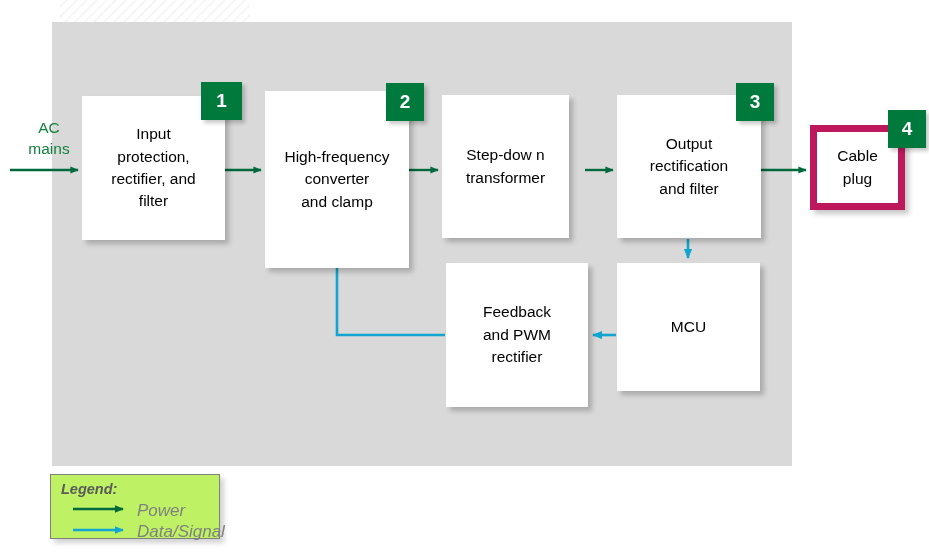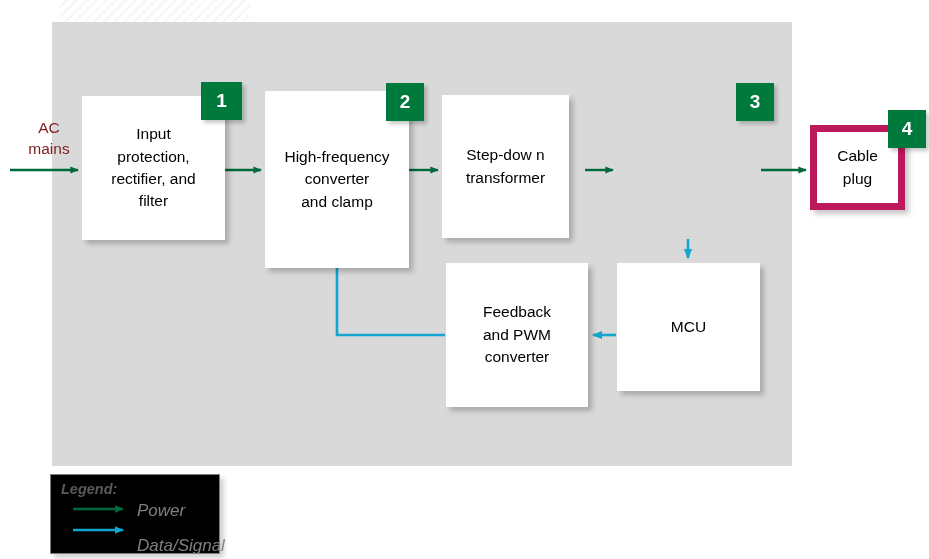--- a/index.html
+++ b/index.html
@@ -71,64 +71,64 @@
     font-size: 19px;
     font-weight: bold;
     display: flex;
     align-items: center;
     justify-content: center;
     box-shadow: 3px 3px 4px rgba(0,0,0,0.22);
   }
 
   .ext-label {
     position: absolute;
-    color: #7f1d1d;
+    color: #15803d;
     font-size: 15.5px;
     line-height: 1.35;
     text-align: center;
     white-space: pre-line;
   }
 
   svg.wires {
     position: absolute;
     left: 0;
     top: 0;
     width: 929px;
     height: 559px;
     pointer-events: none;
   }
 
   .legend {
     position: absolute;
     left: 50px;
     top: 474px;
     width: 170px;
-    height: 80px;
-    background: #000000;
+    height: 65px;
+    background: #bef264;
     border: 1.6px solid #7f7f7f;
     box-shadow: 4px 4px 5px rgba(0,0,0,0.18);
     box-sizing: border-box;
   }
   .legend-title {
     position: absolute;
     left: 10px;
     top: 6px;
     font-size: 14.5px;
     font-style: italic;
     font-weight: bold;
     color: #5a5a5a;
   }
   .legend-row-text {
     position: absolute;
     font-size: 17px;
     font-style: italic;
     color: #808080;
   }
   .legend-row-text.r1 { left: 86px; top: 26px; }
-  .legend-row-text.r2 { left: 86px; top: 61px; }
+  .legend-row-text.r2 { left: 86px; top: 47px; }
 </style>
 </head>
 <body>
 
 <div id="canvas">
 
   <div class="watermark"></div>
 
   <div class="panel"></div>
 
@@ -171,30 +171,35 @@
     <span class="label">High-frequency
 converter
 and clamp</span>
   </div>
 
   <div class="node" style="left:442px; top:95px; width:127px; height:143px;">
     <span class="label">Step-dow n
 transformer</span>
   </div>
 
+  <div class="node" style="left:617px; top:95px; width:144px; height:143px;">
+    <span class="label">Output
+rectification
+and filter</span>
+  </div>
 
   <div class="node outlined" style="left:810px; top:125px; width:95px; height:85px;">
     <span class="label">Cable
 plug</span>
   </div>
 
   <div class="node" style="left:446px; top:263px; width:142px; height:144px;">
     <span class="label">Feedback
 and PWM
-converter</span>
+rectifier</span>
   </div>
 
   <div class="node" style="left:617px; top:263px; width:143px; height:128px;">
     <span class="label">MCU</span>
   </div>
 
   <div class="badge" style="left:201px; top:82px; width:41px; height:38px;">
     <span>1</span>
   </div>
   <div class="badge" style="left:386px; top:83px; width:38px; height:38px;">

